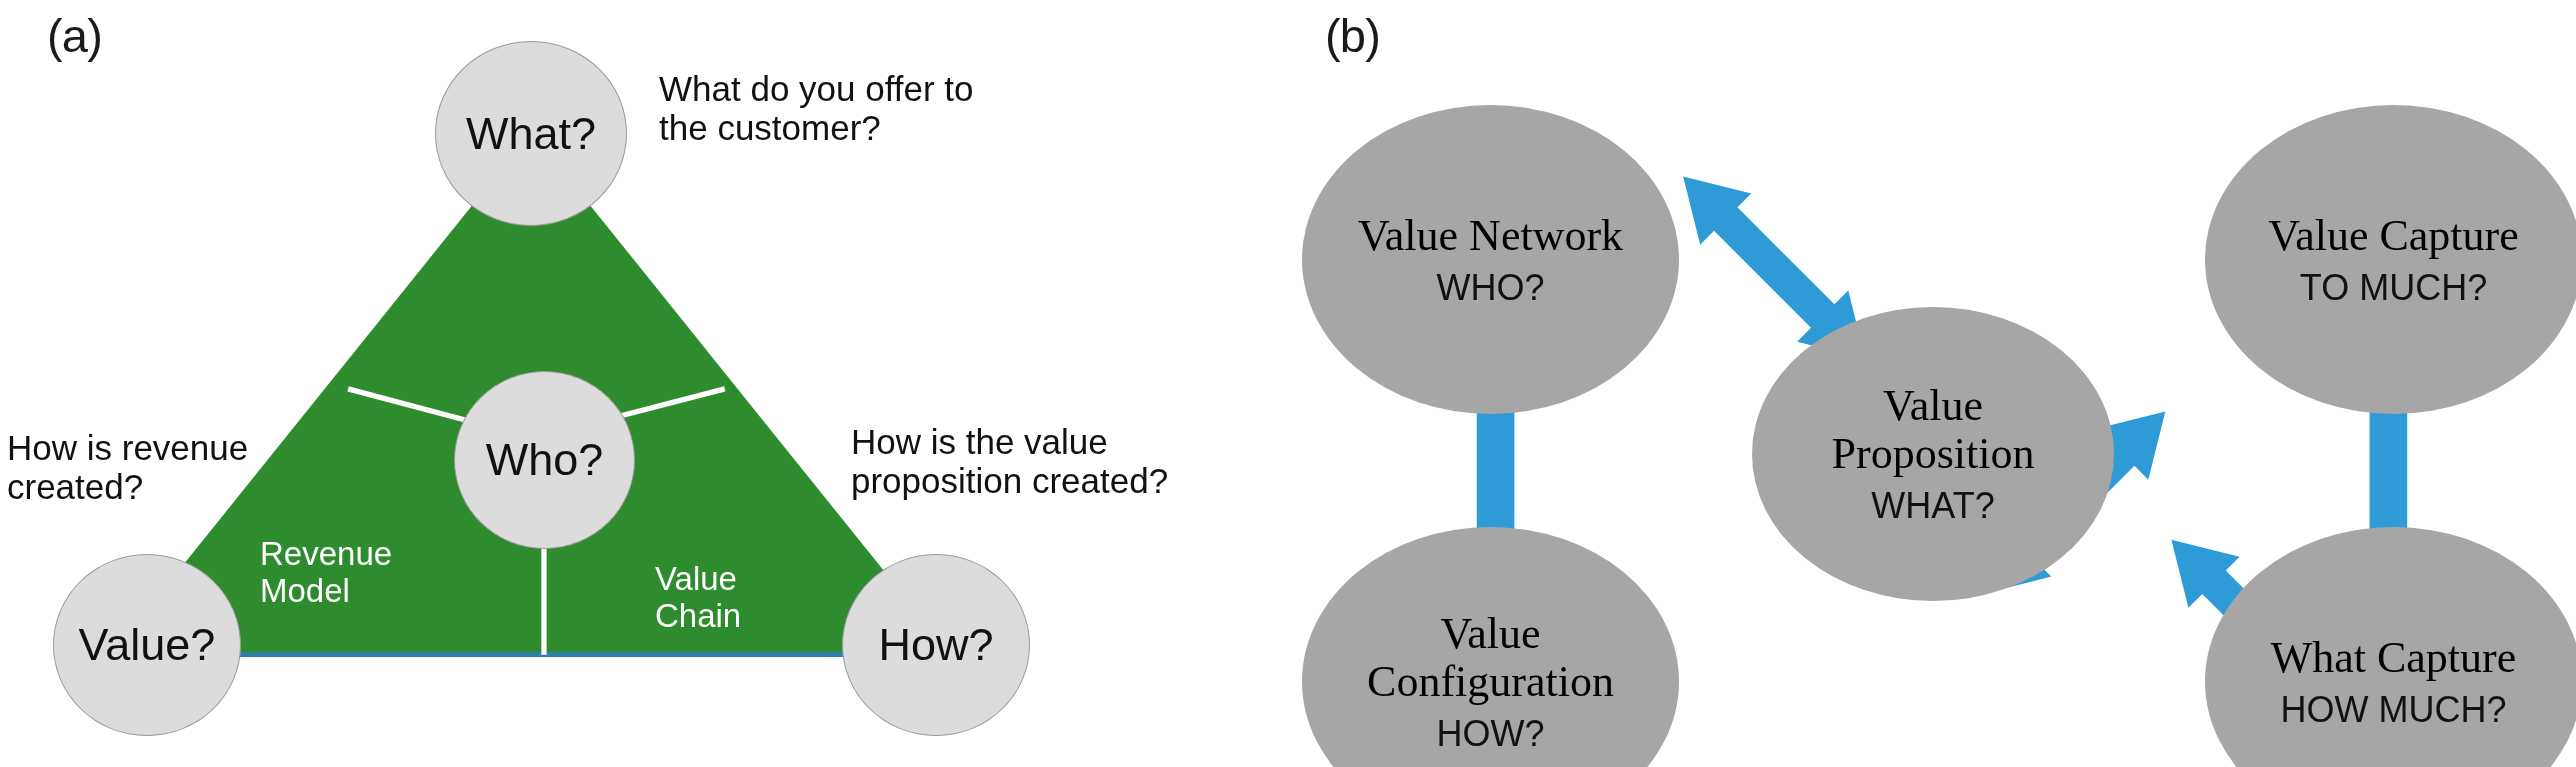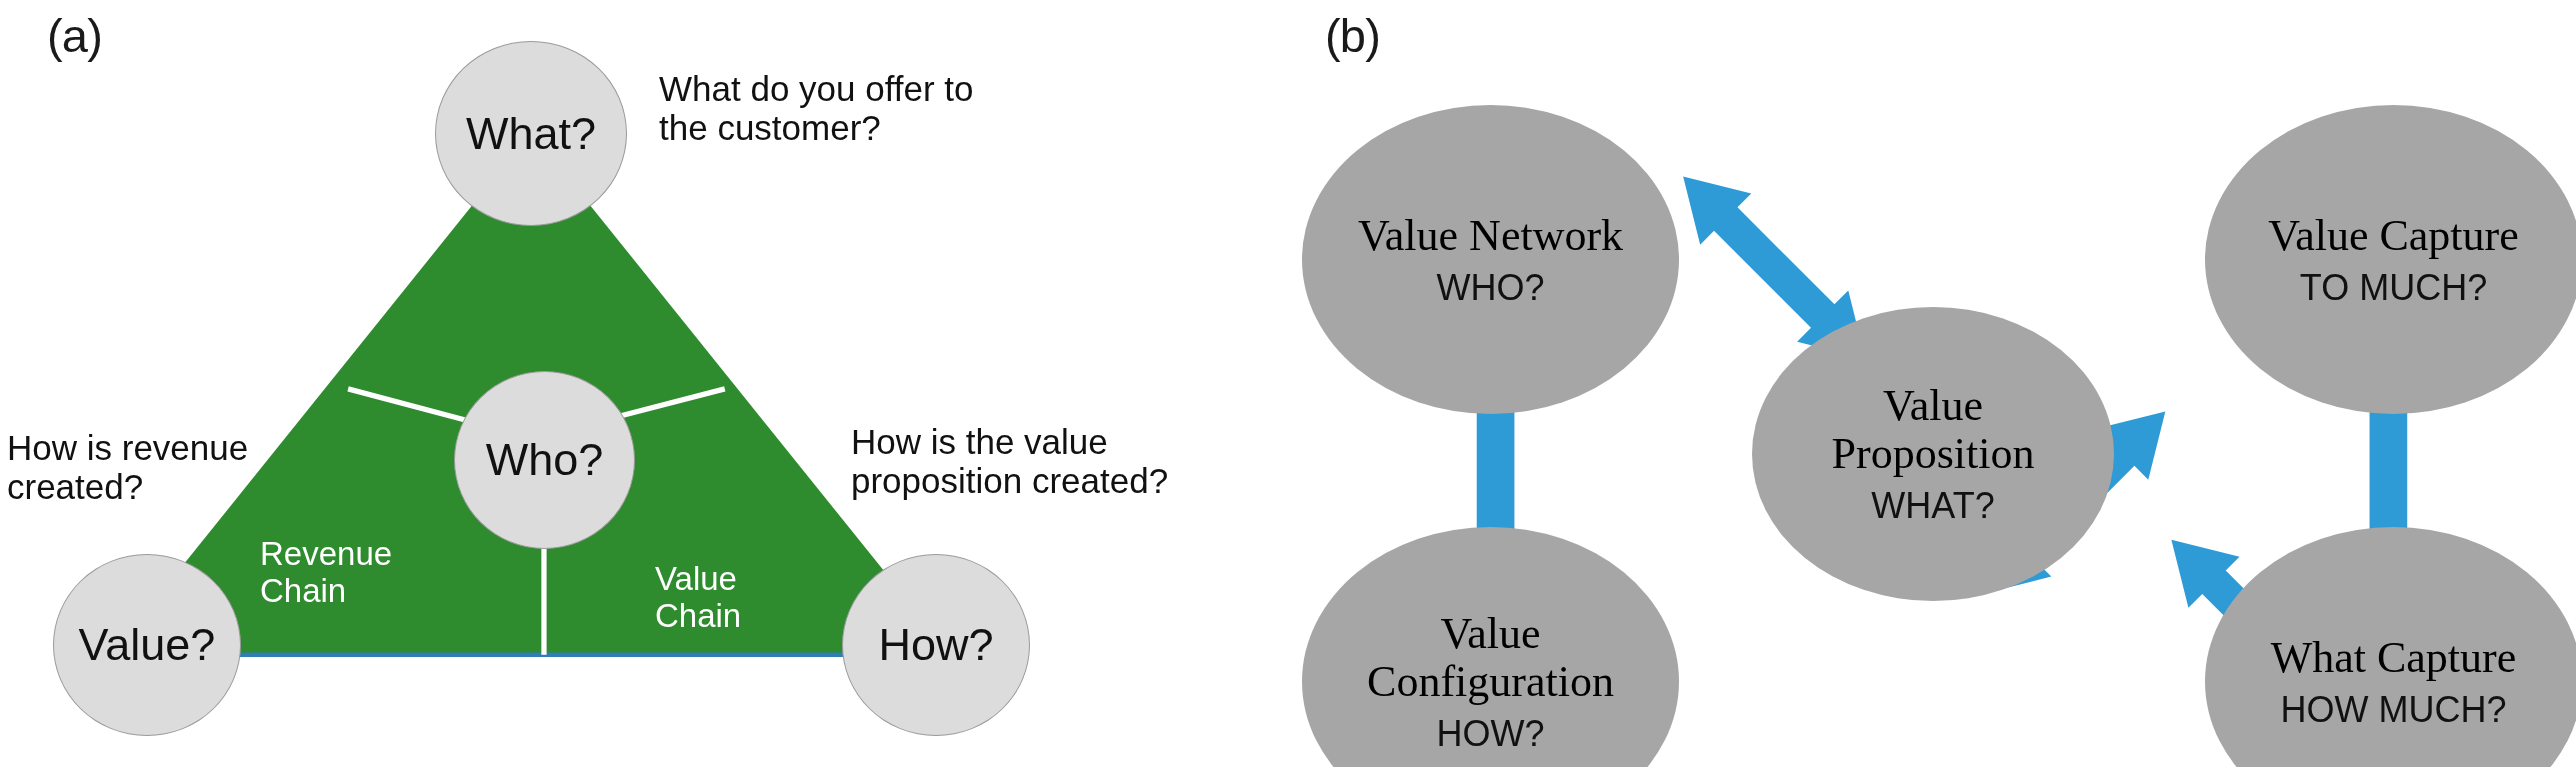--- a/index.html
+++ b/index.html
@@ -113,21 +113,21 @@
 
     <line x1="620" y1="558" x2="462" y2="516" stroke="#ffffff" stroke-width="7"></line>
     <line x1="800" y1="558" x2="962" y2="516" stroke="#ffffff" stroke-width="7"></line>
     <line x1="722" y1="690" x2="722" y2="869" stroke="#ffffff" stroke-width="7"></line>
   </svg>
 
   <div class="tbox seg-label" style="left:422px; top:380px; width:249px;">Value
 Proposition</div>
 
   <div class="tbox seg-label" style="left:260px; top:536px; width:173px; text-align:left;">Revenue
-Chain</div>
+Model</div>
 
   <div class="tbox seg-label" style="left:655px; top:561px; width:158px; text-align:left;">Value
 Chain</div>
 
   <div class="vertex" id="vertex-what" style="left:435px; top:41px; width:192px; height:185px;">
     <span class="node-cap">What?</span>
   </div>
 
   <div class="vertex" id="vertex-value" style="left:53px; top:554px; width:188px; height:182px;">
     <span class="node-cap">Value?</span>

